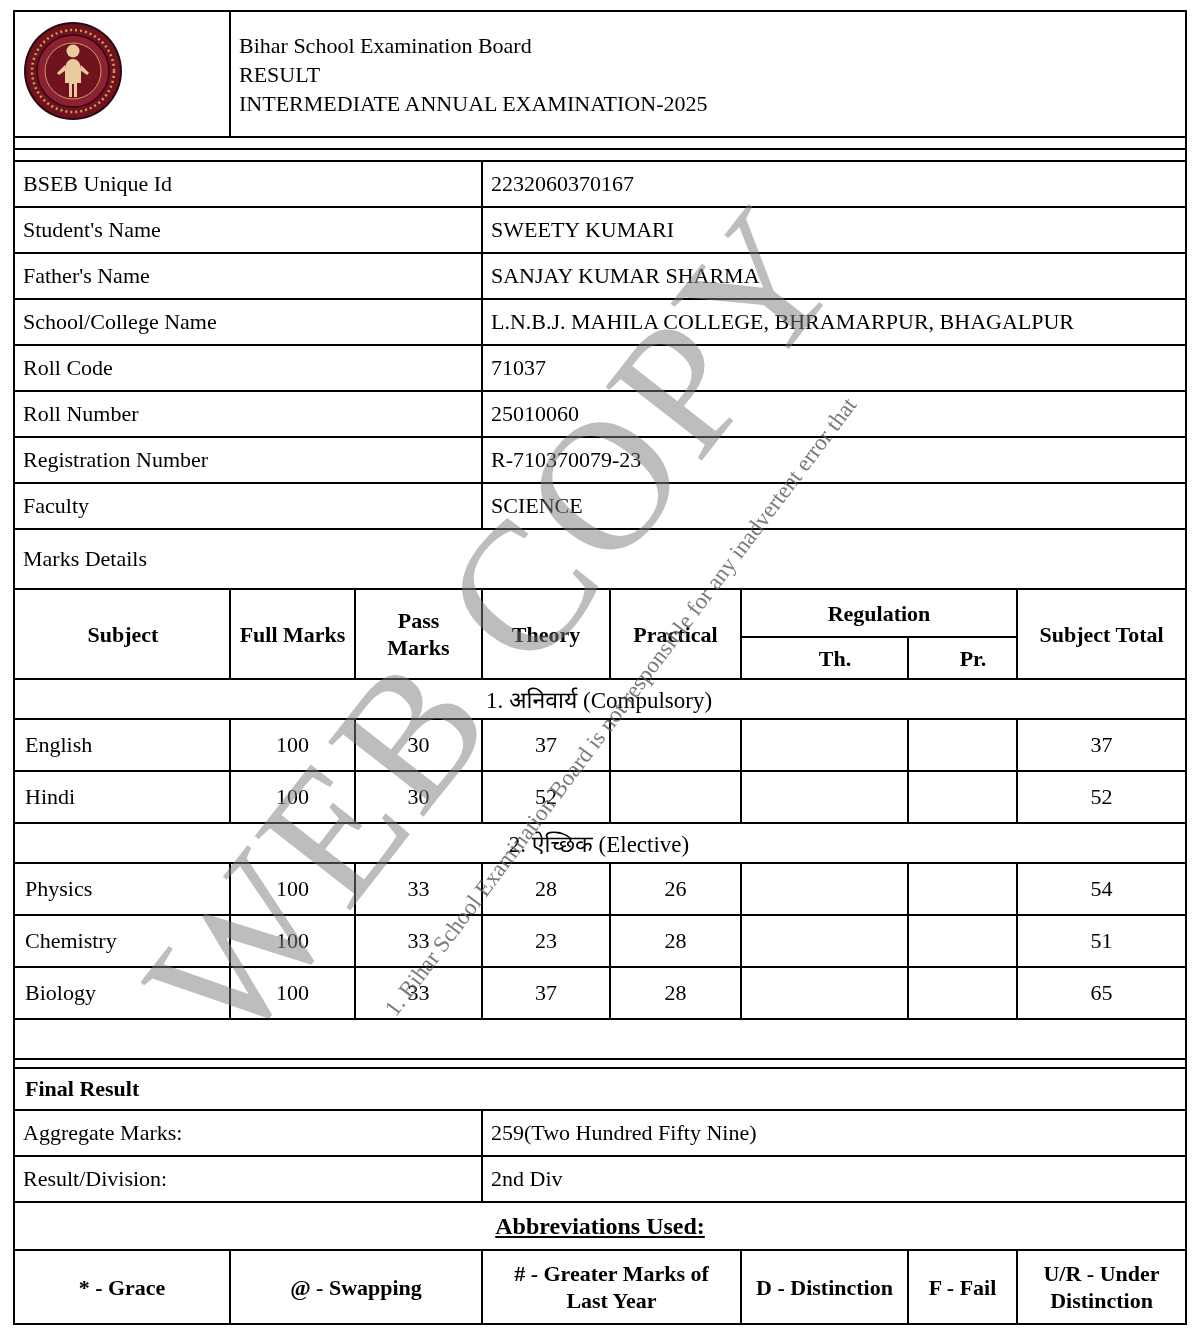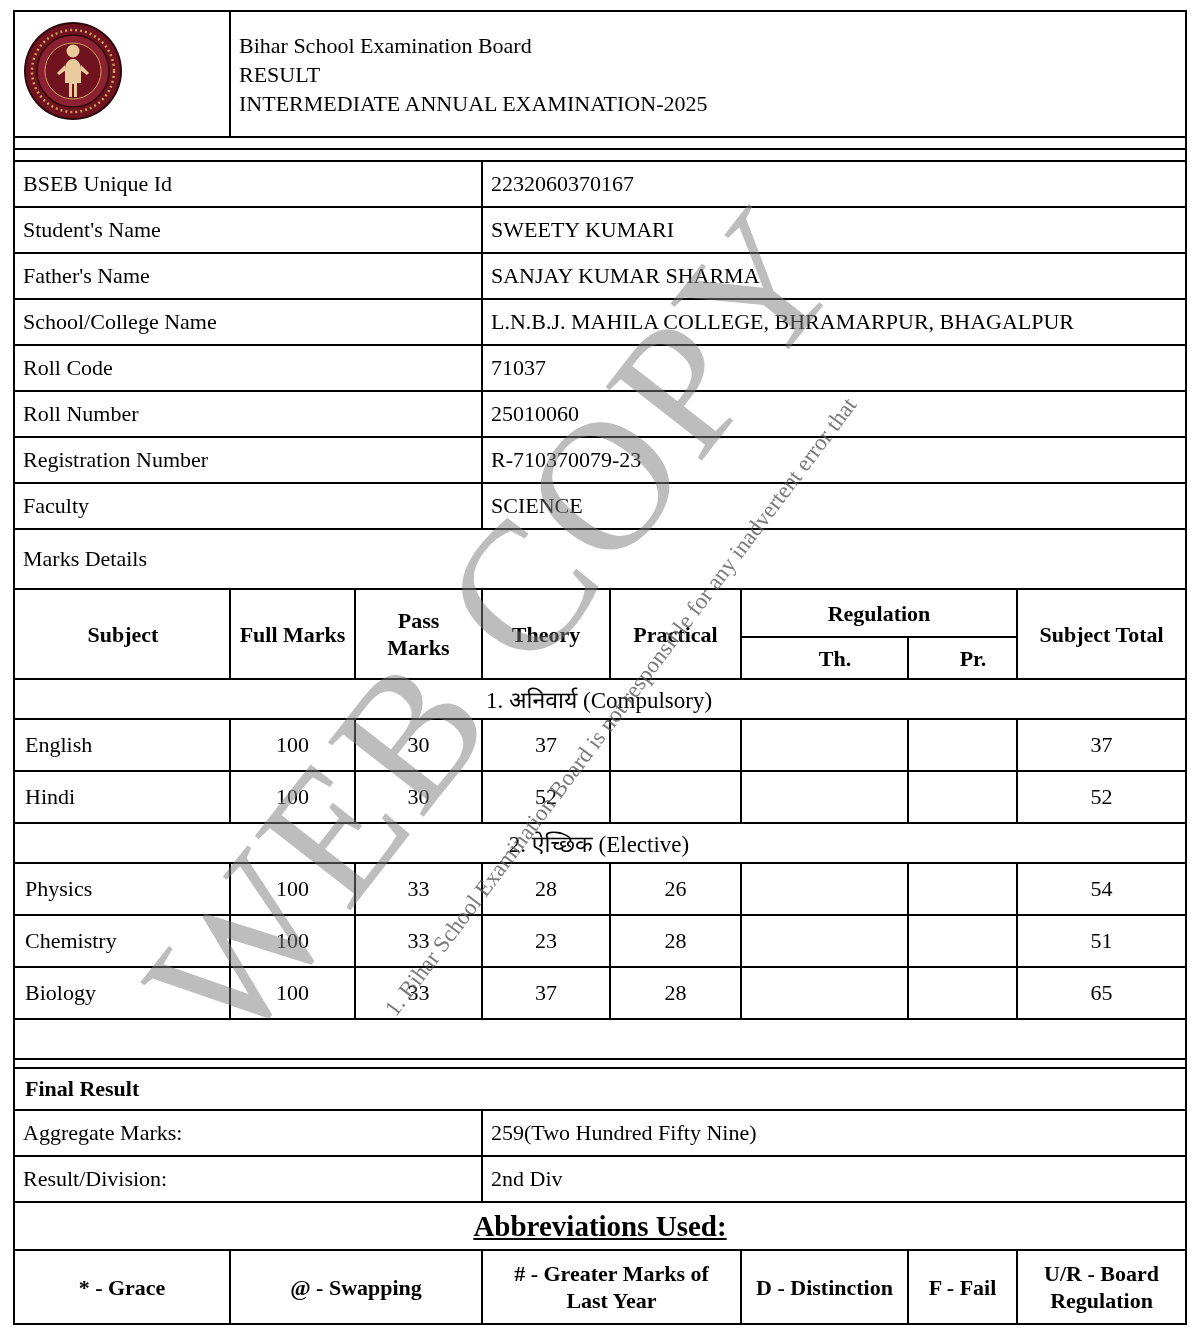--- a/index.html
+++ b/index.html
@@ -29,21 +29,21 @@
 
   .mrow td { height: 52px; text-align: center; }
   .mrow td.subj { text-align: left; padding-left: 10px; }
 
   .empty-row td { height: 40px; }
   .thin-row td { height: 9px; padding: 0; }
 
   .final-title td { font-weight: bold; height: 42px; padding-left: 10px; }
   .agg-words { }
 
-  .abbr-title td { font-weight: bold; text-align: center; text-decoration: underline; height: 48px; font-size: 29px; border-radius: 16px; }
+  .abbr-title td { font-weight: bold; text-align: center; text-decoration: underline; height: 48px; font-size: 24px; border-radius: 16px; }
   .abbr td { font-weight: bold; text-align: center; height: 74px; font-size: 22px; line-height: 27px; }
 
   .wm { position: absolute; pointer-events: none; white-space: nowrap; z-index: 5; font-family: "Liberation Serif", serif; }
   .wm-big { left: 481px; top: 615px; transform: translate(-50%, -50%) rotate(-52deg); font-size: 185px; color: #7d7d7d; opacity: 0.5; letter-spacing: 6px; }
   .wm-small { left: 608px; top: 697px; transform: translate(-50%, -50%) rotate(-53deg); font-size: 23px; color: #5a5a5a; opacity: 0.8; }
 </style>
 </head>
 <body>
 
 <div class="page">
@@ -223,21 +223,21 @@
 
     <tr class="abbr-title">
       <td colspan="8">Abbreviations Used:</td>
     </tr>
     <tr class="abbr">
       <td>* - Grace</td>
       <td colspan="2">@ - Swapping</td>
       <td colspan="2"># - Greater Marks of Last Year</td>
       <td>D - Distinction</td>
       <td>F - Fail</td>
-      <td>U/R - Board Regulation</td>
+      <td>U/R - Under Distinction</td>
     </tr>
   </tbody>
     </table>
 
   <div class="wm wm-big">WEB COPY</div>
   <div class="wm wm-small">1. Bihar School Examination Board is not responsible for any inadvertent error that</div>
 
 </div>
 
 </body></html>

